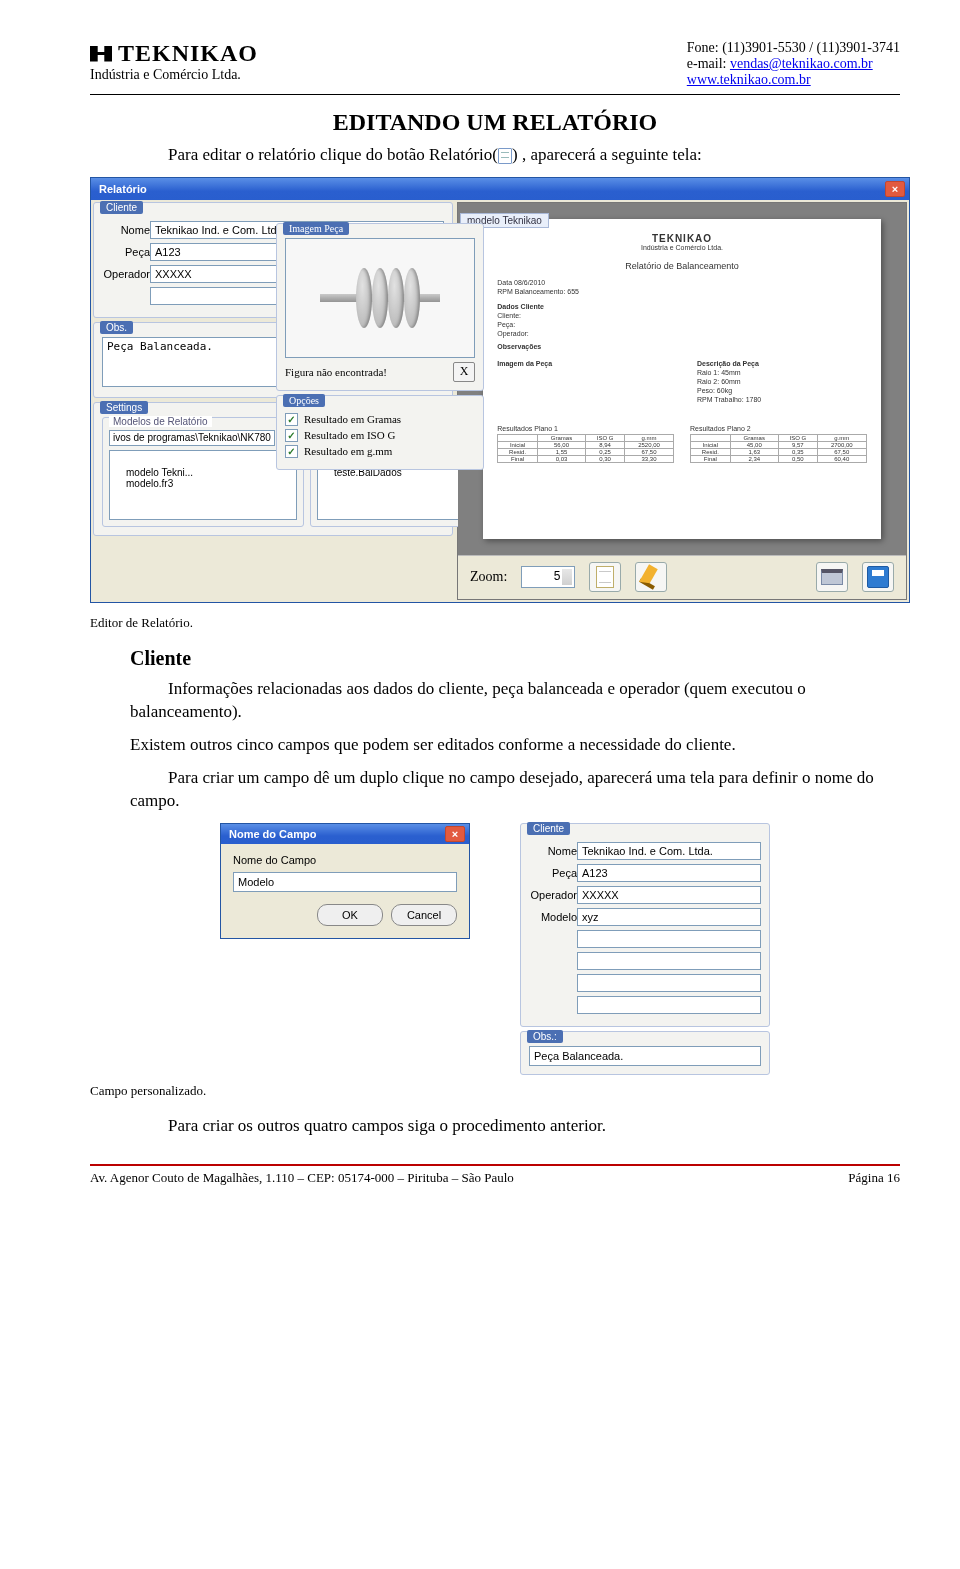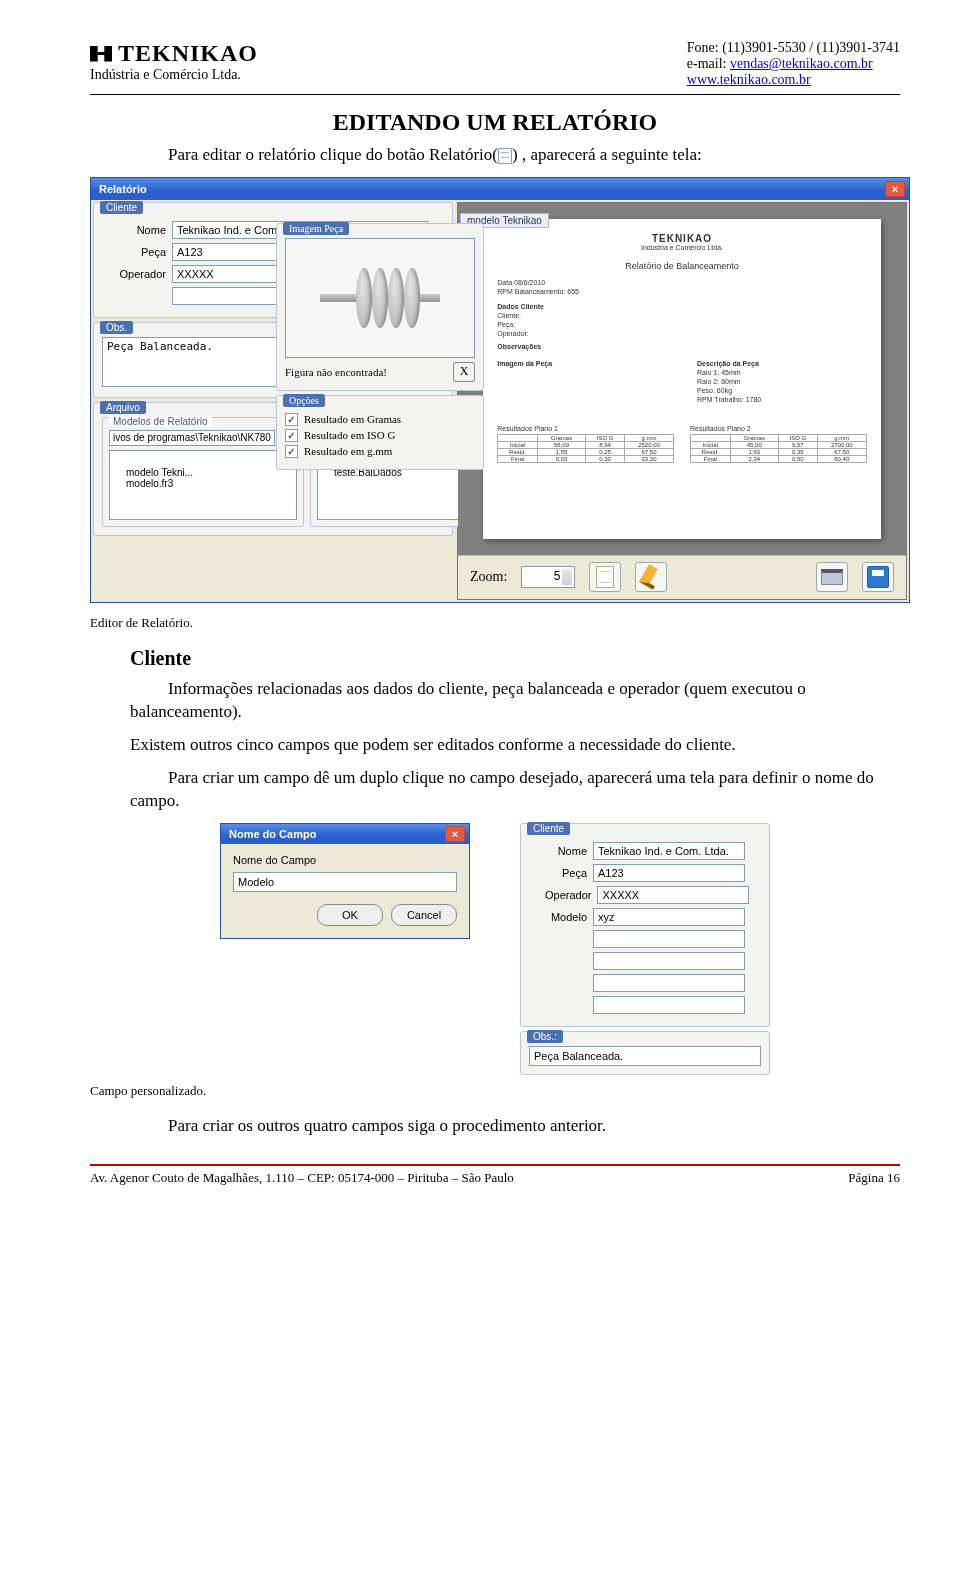--- a/index.html
+++ b/index.html
@@ -27,21 +27,21 @@
   
   .win { width: 820px; margin: 8px auto 4px auto; border: 1px solid #2355a4; font-family: Tahoma, Arial, sans-serif; font-size: 11px; background:#ece9d8;}
   .titlebar { height: 22px; background: linear-gradient(#5a8fe6,#2a5fcf 60%,#295ece); display:flex; align-items:center; justify-content:space-between; padding:0 4px 0 8px; color:#fff; font-weight:bold;}
   .titlebar .tb-close{width:20px;height:16px;background:#e25a3f;border:1px solid #c2472f;border-radius:2px;display:flex;align-items:center;justify-content:center;color:#fff;font-size:11px;font-weight:bold;}
   .win-body{display:flex;background:#ece9d8;padding:2px;gap:2px;}
   .win-left{width:360px;display:flex;flex-direction:column;gap:4px;}
   .win-right{flex:1;display:flex;flex-direction:column;}
 
   .group{border:1px solid #b8c5e0;border-radius:3px;background:#f3f3f0;position:relative;padding:14px 8px 8px 8px;}
   .group .gtitle{position:absolute;top:-2px;left:6px;background:#4b6fb3;color:#fff;font-size:10px;padding:1px 6px;border-radius:2px;}
-  .frow{display:flex;align-items:center;gap:6px;margin:4px 16px;}
+  .frow{display:flex;align-items:center;gap:0;margin:4px 0;}
   .frow label{font-size:11px;width:48px;text-align:right;}
   .frow input{flex:1;height:18px;border:1px solid #7f9db9;background:#fff;font-size:11px;padding:1px 4px;}
   textarea.obs{width:100%;height:50px;border:1px solid #7f9db9;background:#fff;font-size:11px;padding:2px 4px;resize:none;}
 
   .imgpeca-box{height:120px;border:1px solid #7f9db9;background:#f7f7f7;display:flex;align-items:center;justify-content:center;position:relative;}
   .gearimg{width:120px;height:80px;position:relative;filter:grayscale(1) contrast(0.8);}
   .gearimg .shaft{position:absolute;left:0;right:0;top:36px;height:8px;background:linear-gradient(#ddd,#999);}
   .gearimg .ring{position:absolute;top:10px;width:16px;height:60px;background:radial-gradient(ellipse at 40% 30%,#fafafa,#b5b5b5);border-radius:50%/50%;box-shadow:inset -2px 0 3px rgba(0,0,0,.3);} 
   .gearimg .r1{left:36px}.gearimg .r2{left:52px}.gearimg .r3{left:68px}.gearimg .r4{left:84px}
   .imgpeca-footer{display:flex;align-items:center;justify-content:space-between;font-size:11px;margin-top:4px;}
@@ -151,21 +151,21 @@
               <input style="">
             </div>
         </div>
 
         <div class="group">
           <span class="gtitle">Obs.</span>
           <textarea class="obs" style="">Peça Balanceada.</textarea>
         </div>
 
         <div class="group">
-          <span class="gtitle">Arquivo</span>
+          <span class="gtitle">Settings</span>
           <div class="archive-row">
             <div class="subgroup">
               <span class="sgtitle">Modelos de Relatório</span>
               <div class="pathrow">
                   <div class="path">ivos de programas\Teknikao\NK780</div>
                   <span class="folderbtn"></span>
                 </div>
               <div class="listbox">
                 <div>modelo Tekni...</div>
                 <div>modelo.fr3</div>

